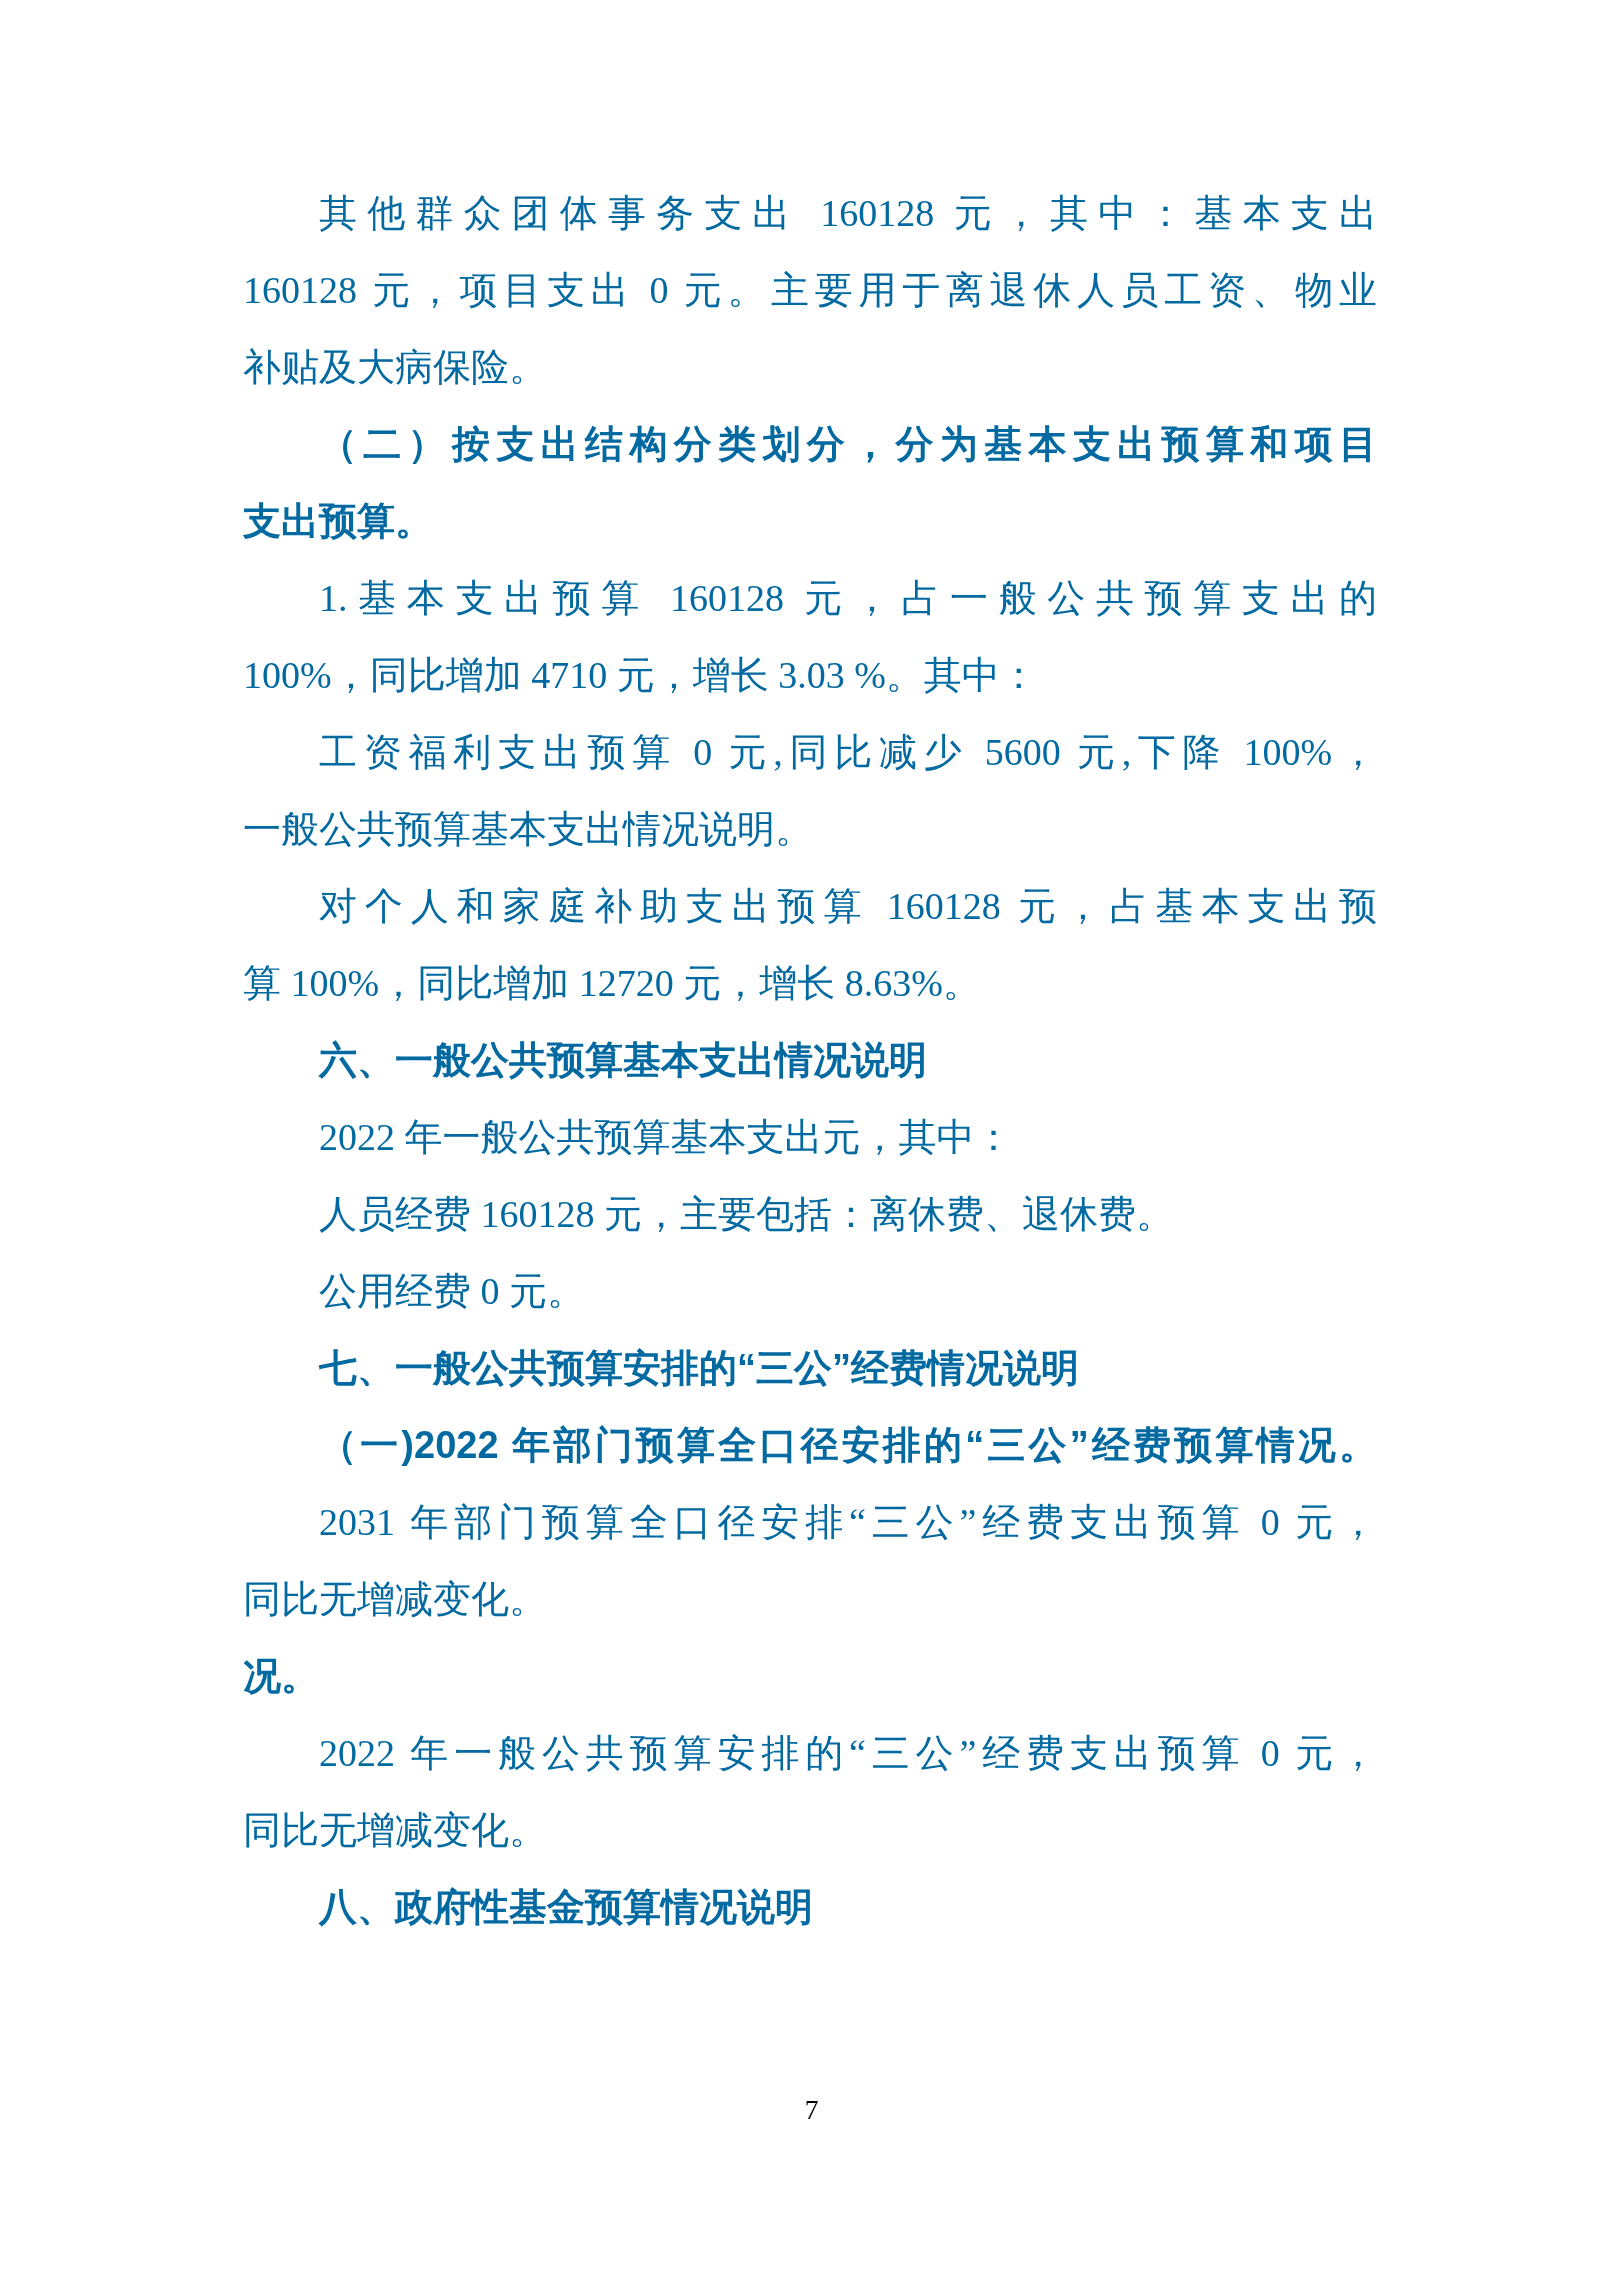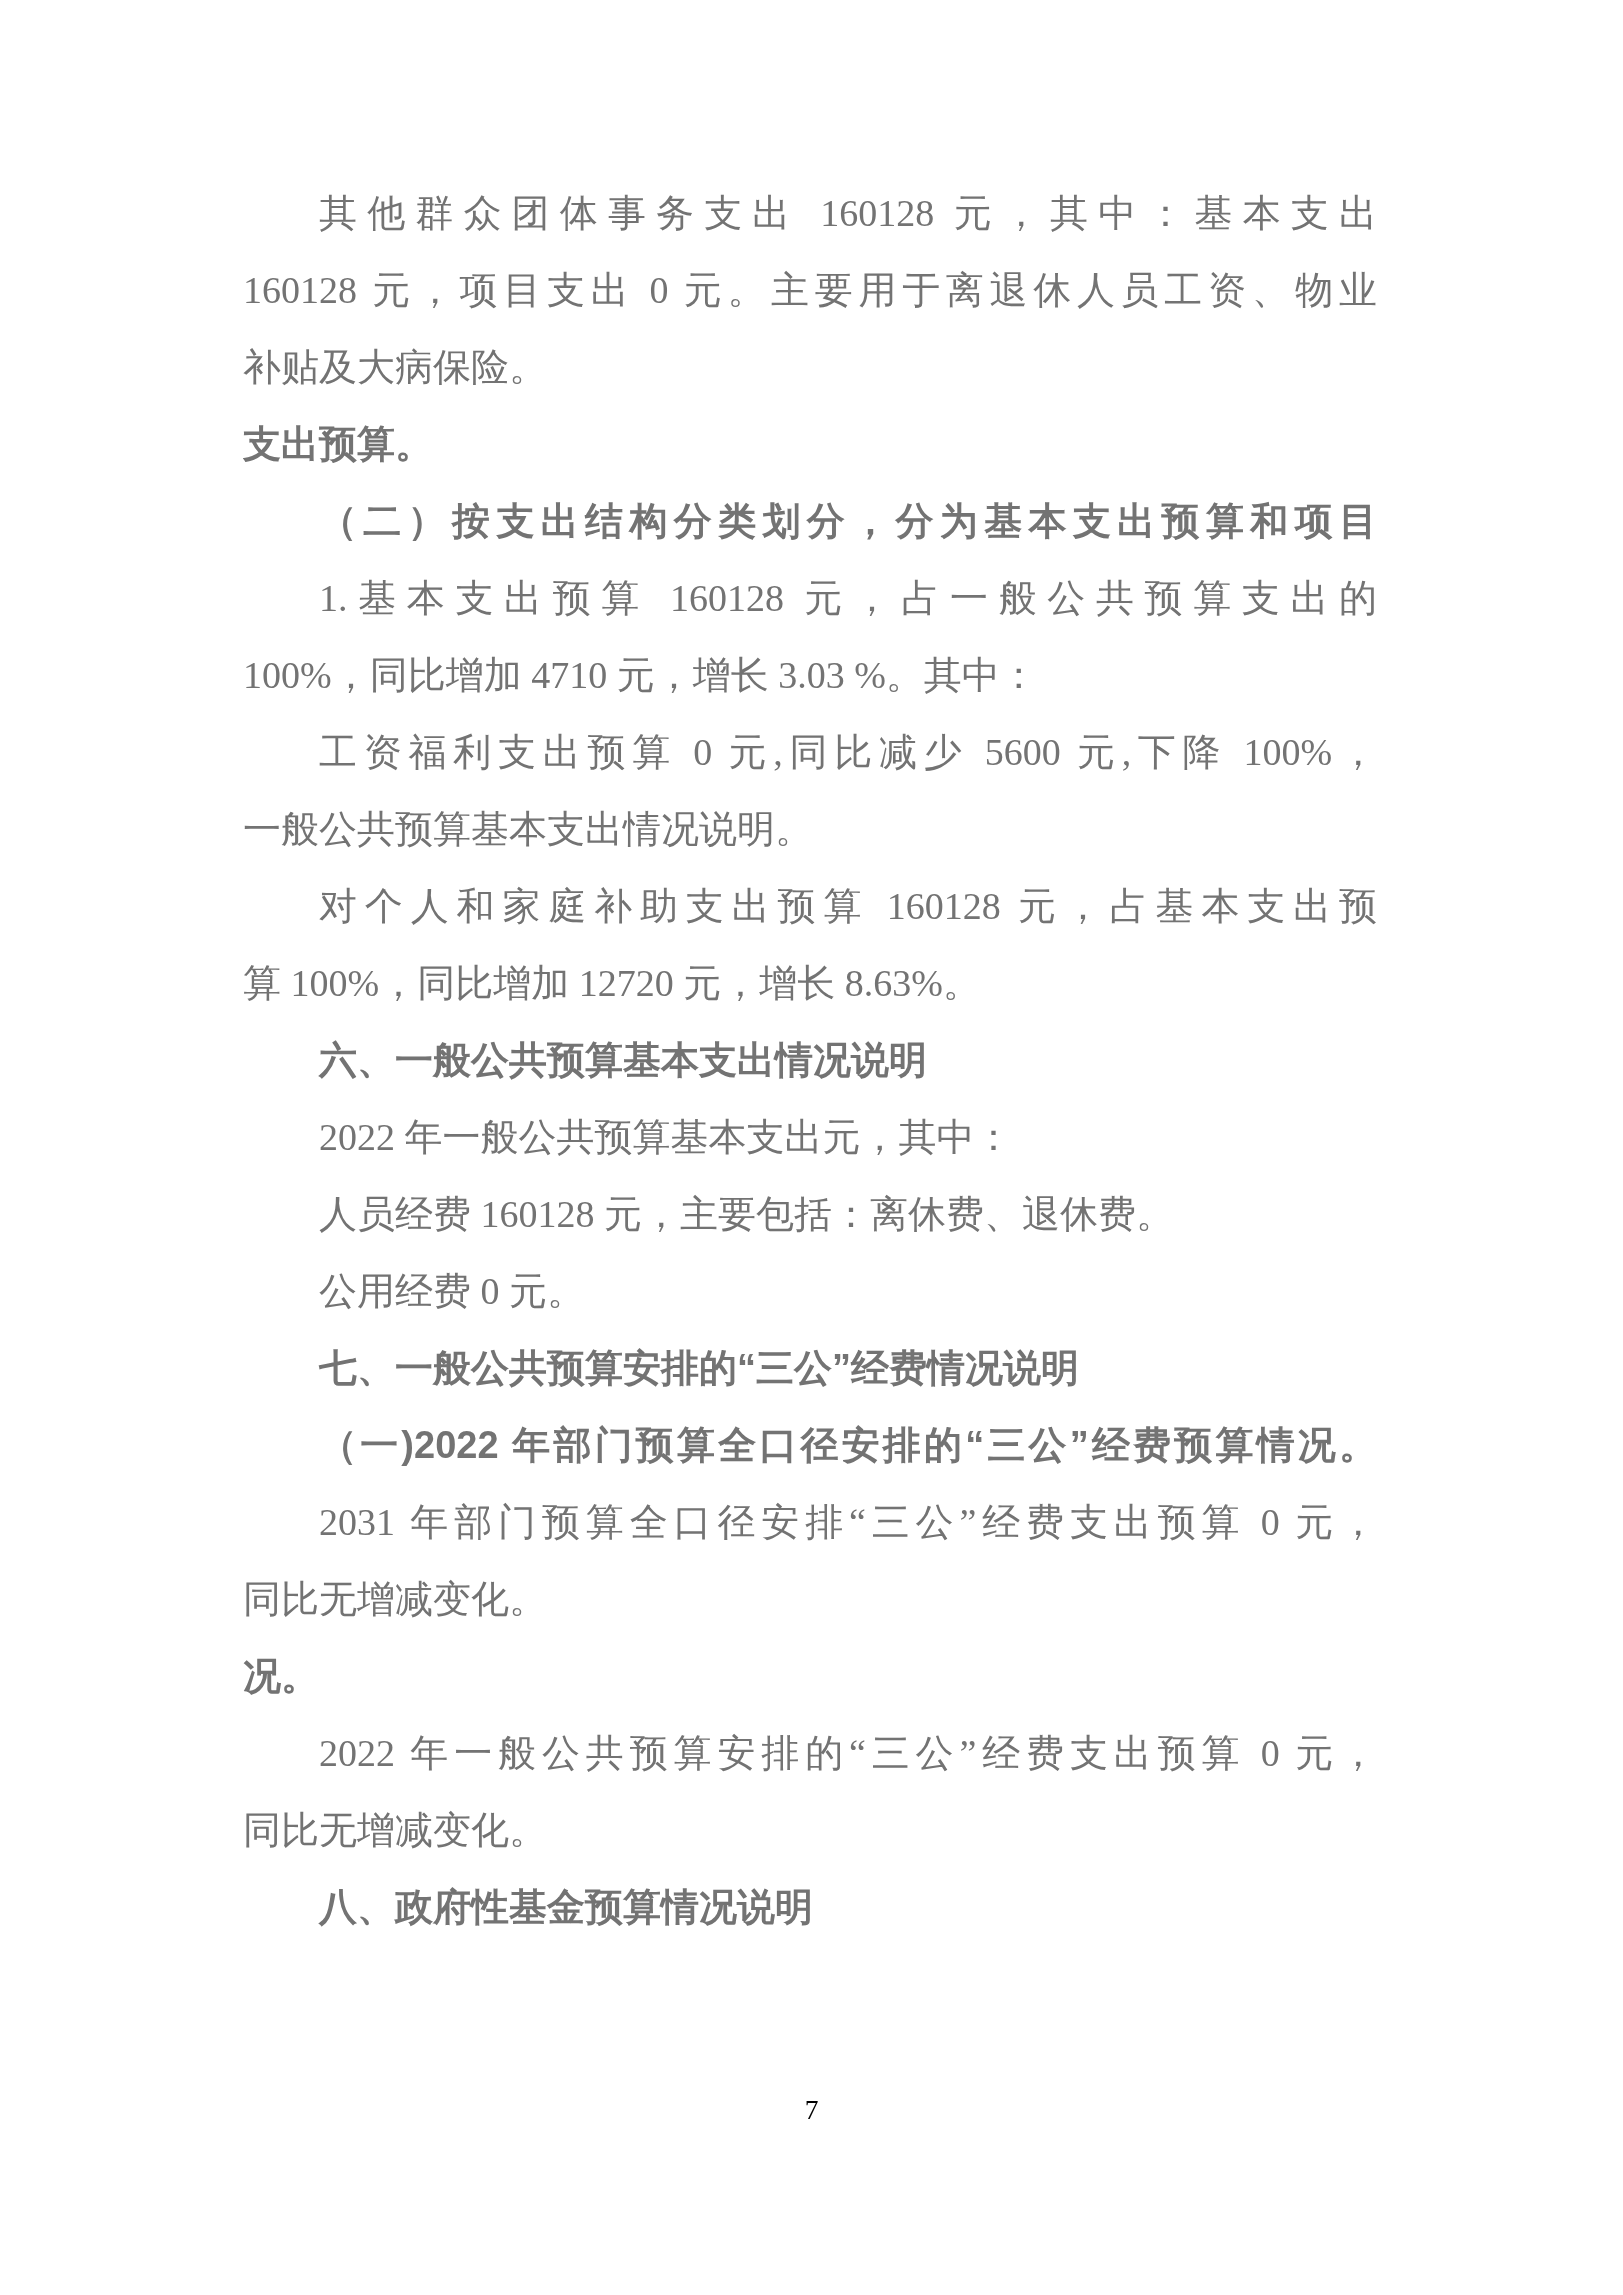--- a/index.html
+++ b/index.html
@@ -18,21 +18,21 @@
     position: absolute;
     left: 243px;
     top: 175px;
     width: 1134px;
   }
   .line {
     font-family: "Liberation Serif", "DejaVu Serif", serif;
     font-size: 38px;
     line-height: 77px;
     height: 77px;
-    color: #737373;
+    color: #0369a1;
     text-align: left;
     overflow: hidden;
   }
   .line.fill {
     text-align: justify;
     text-align-last: justify;
   }
   .line.bold {
     font-family: "Liberation Sans", "DejaVu Sans", sans-serif;
     font-weight: 700;
@@ -53,22 +53,22 @@
   }
 </style>
 </head>
 <body>
 
 <div class="page">
   <div class="content">
       <div class="line indent fill">其他群众团体事务支出 160128 元，其中：基本支出</div>
       <div class="line fill">160128 元，项目支出 0 元。主要用于离退休人员工资、物业</div>
       <div class="line">补贴及大病保险。</div>
+      <div class="line bold indent fill">（二）按支出结构分类划分，分为基本支出预算和项目</div>
       <div class="line bold">支出预算。</div>
-      <div class="line bold indent fill">（二）按支出结构分类划分，分为基本支出预算和项目</div>
       <div class="line indent fill">1.基本支出预算 160128 元，占一般公共预算支出的</div>
       <div class="line">100%，同比增加 4710 元，增长 3.03 %。其中：</div>
       <div class="line indent fill">工资福利支出预算 0 元,同比减少 5600 元,下降 100%，</div>
       <div class="line">一般公共预算基本支出情况说明。</div>
       <div class="line indent fill">对个人和家庭补助支出预算 160128 元，占基本支出预</div>
       <div class="line">算 100%，同比增加 12720 元，增长 8.63%。</div>
       <div class="line bold indent">六、一般公共预算基本支出情况说明</div>
       <div class="line indent">2022 年一般公共预算基本支出元，其中：</div>
       <div class="line indent">人员经费 160128 元，主要包括：离休费、退休费。</div>
       <div class="line indent">公用经费 0 元。</div>

